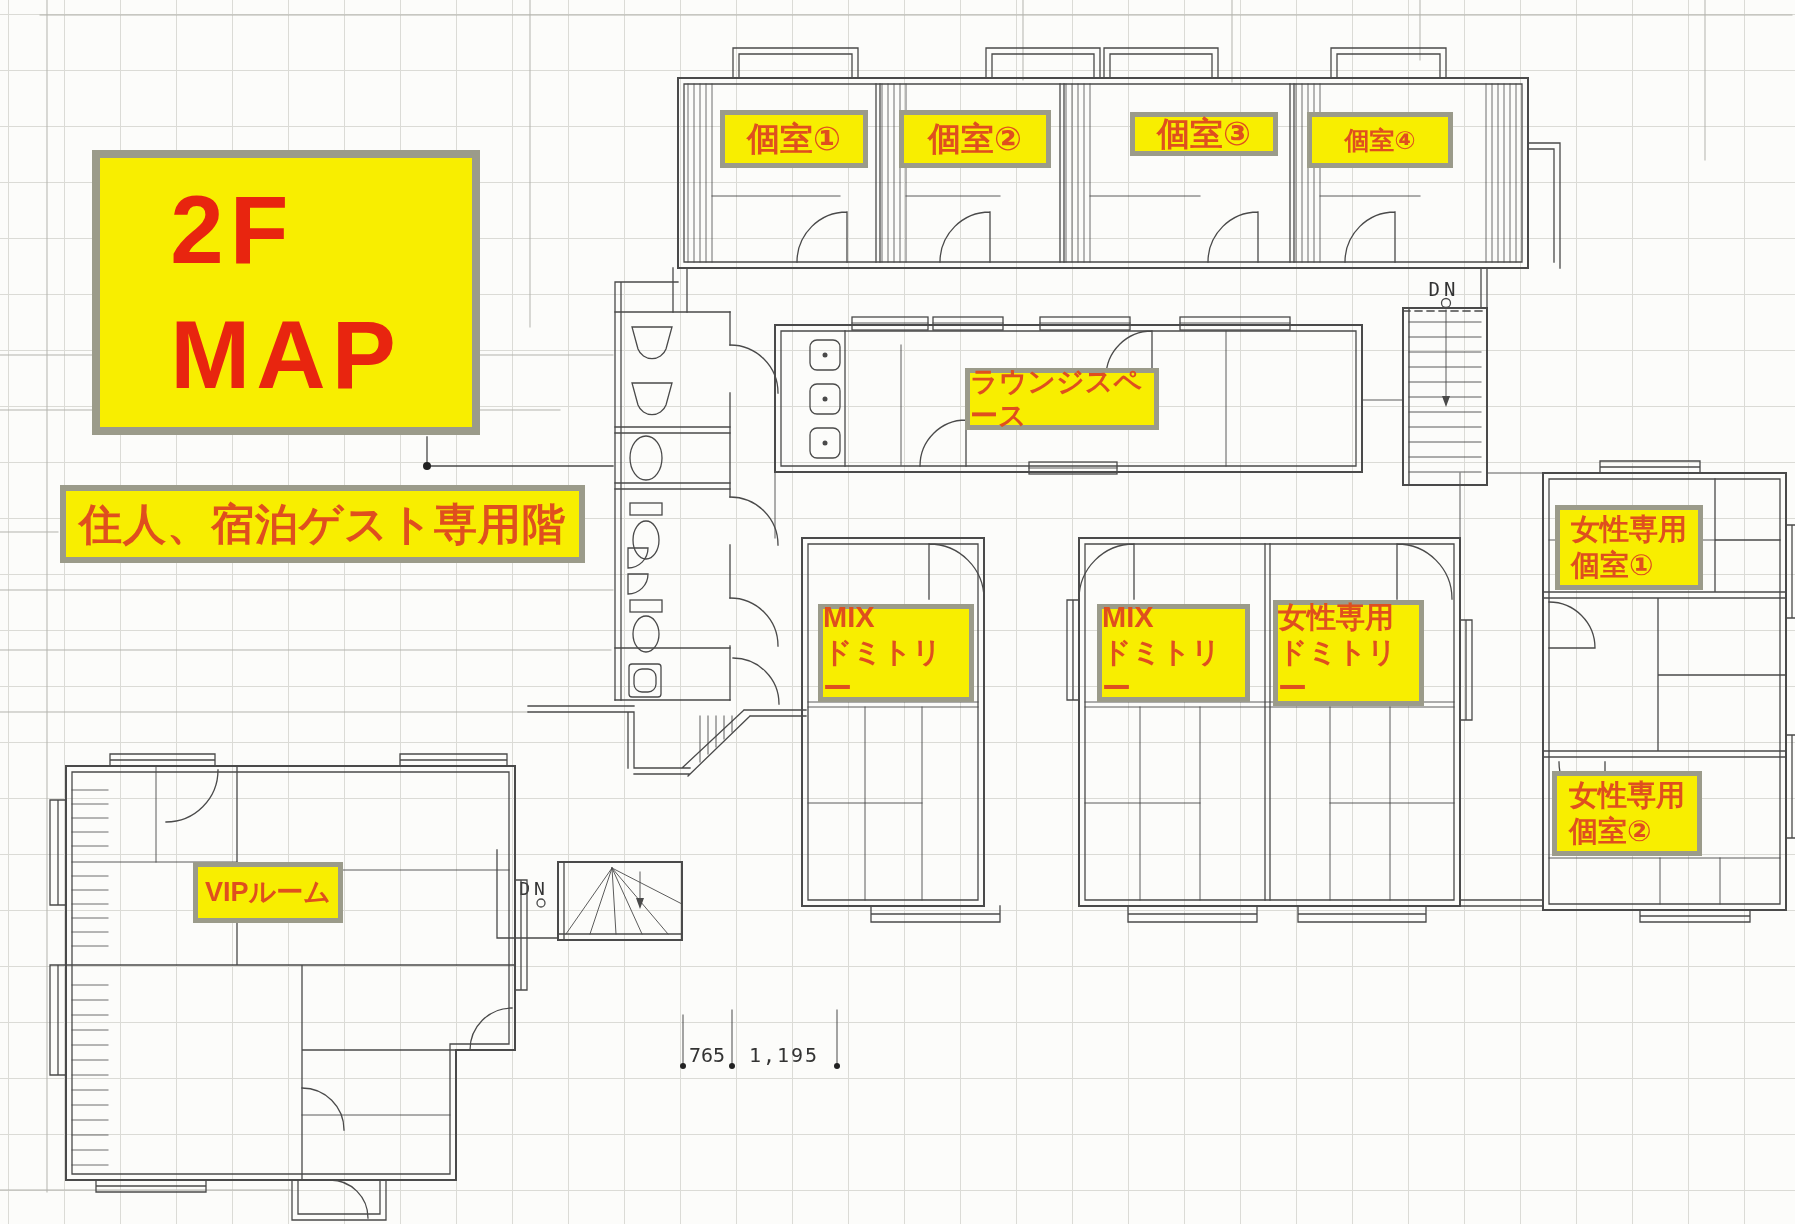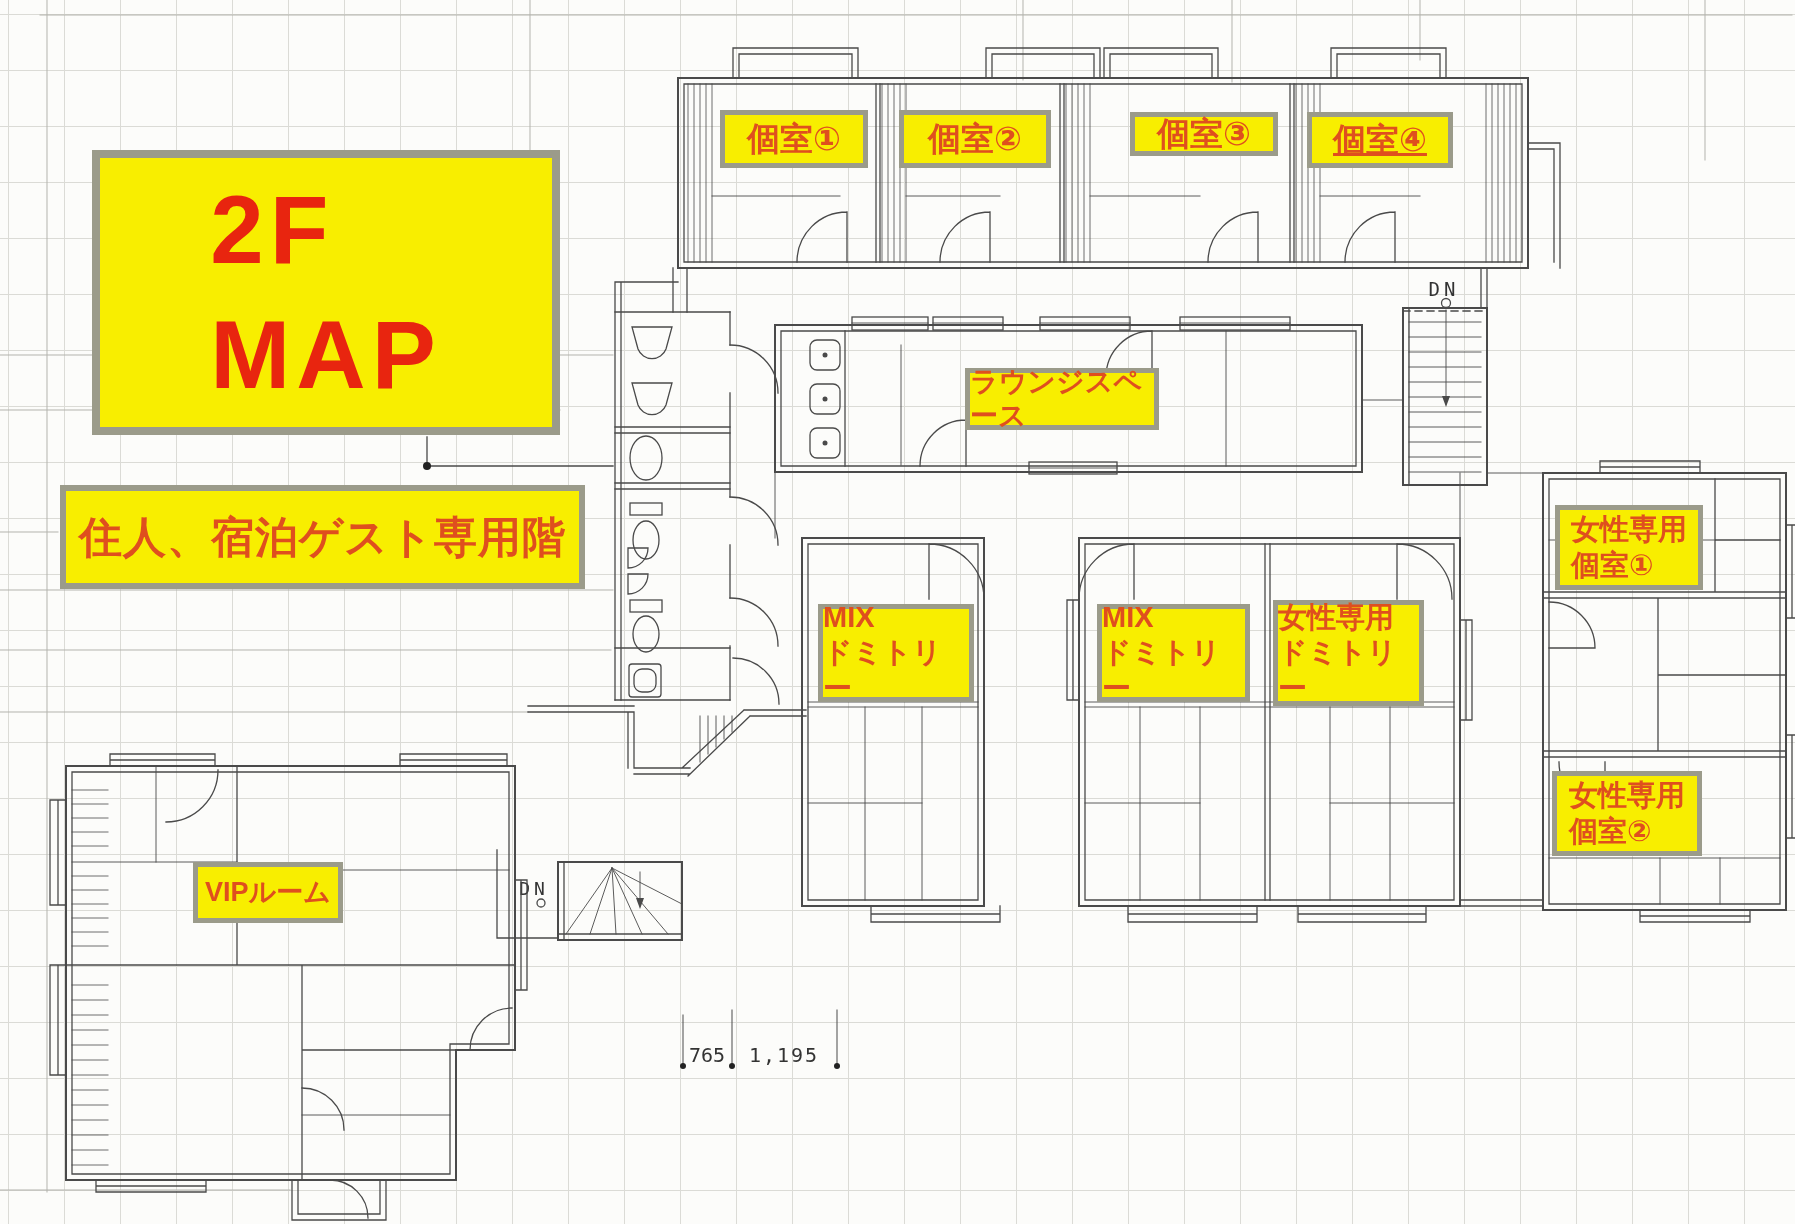--- a/index.html
+++ b/index.html
@@ -160,32 +160,32 @@
     <g>
       <path stroke-width="1" d="M683,1015V1066M732,1010V1066M837,1010V1066"></path>
       <circle cx="683" cy="1066" r="3" fill="#222" stroke="none"></circle>
       <circle cx="732" cy="1066" r="3" fill="#222" stroke="none"></circle>
       <circle cx="837" cy="1066" r="3" fill="#222" stroke="none"></circle>
       <text x="707" y="1062" text-anchor="middle" font-size="20" stroke="none">765</text>
       <text x="784" y="1062" text-anchor="middle" font-size="20" letter-spacing="2" stroke="none">1,195</text>
     </g>
   </svg>
 
-  <div class="plabel title" style="left:92px;top:150px;width:468px;height:285px;">2F
+  <div class="plabel title" style="left:92px;top:150px;width:388px;height:285px;">2F
 MAP</div>
 
-  <div class="plabel note" style="left:60px;top:485px;width:525px;height:104px;">住人、宿泊ゲスト専用階</div>
+  <div class="plabel note" style="left:60px;top:485px;width:525px;height:78px;">住人、宿泊ゲスト専用階</div>
 
   <div class="plabel" style="left:720px;top:110px;width:148px;height:58px;font-size:33px;">個室①</div>
 
   <div class="plabel" style="left:899px;top:110px;width:152px;height:58px;font-size:33px;">個室②</div>
 
   <div class="plabel" style="left:1130px;top:112px;width:148px;height:44px;font-size:33px;">個室③</div>
 
-  <div class="plabel" style="left:1307px;top:112px;width:146px;height:56px;font-size:33px;text-decoration:underline;">個室④</div>
+  <div class="plabel" style="left:1307px;top:112px;width:146px;height:56px;font-size:25px;">個室④</div>
 
   <div class="plabel" style="left:965px;top:368px;width:194px;height:62px;font-size:28px;">ラウンジスペース</div>
 
   <div class="plabel" style="left:818px;top:604px;width:156px;height:98px;font-size:29px;">MIX
 ドミトリー</div>
 
   <div class="plabel" style="left:1097px;top:604px;width:153px;height:98px;font-size:29px;">MIX
 ドミトリー</div>
 
   <div class="plabel" style="left:1273px;top:600px;width:151px;height:106px;font-size:29px;">女性専用

